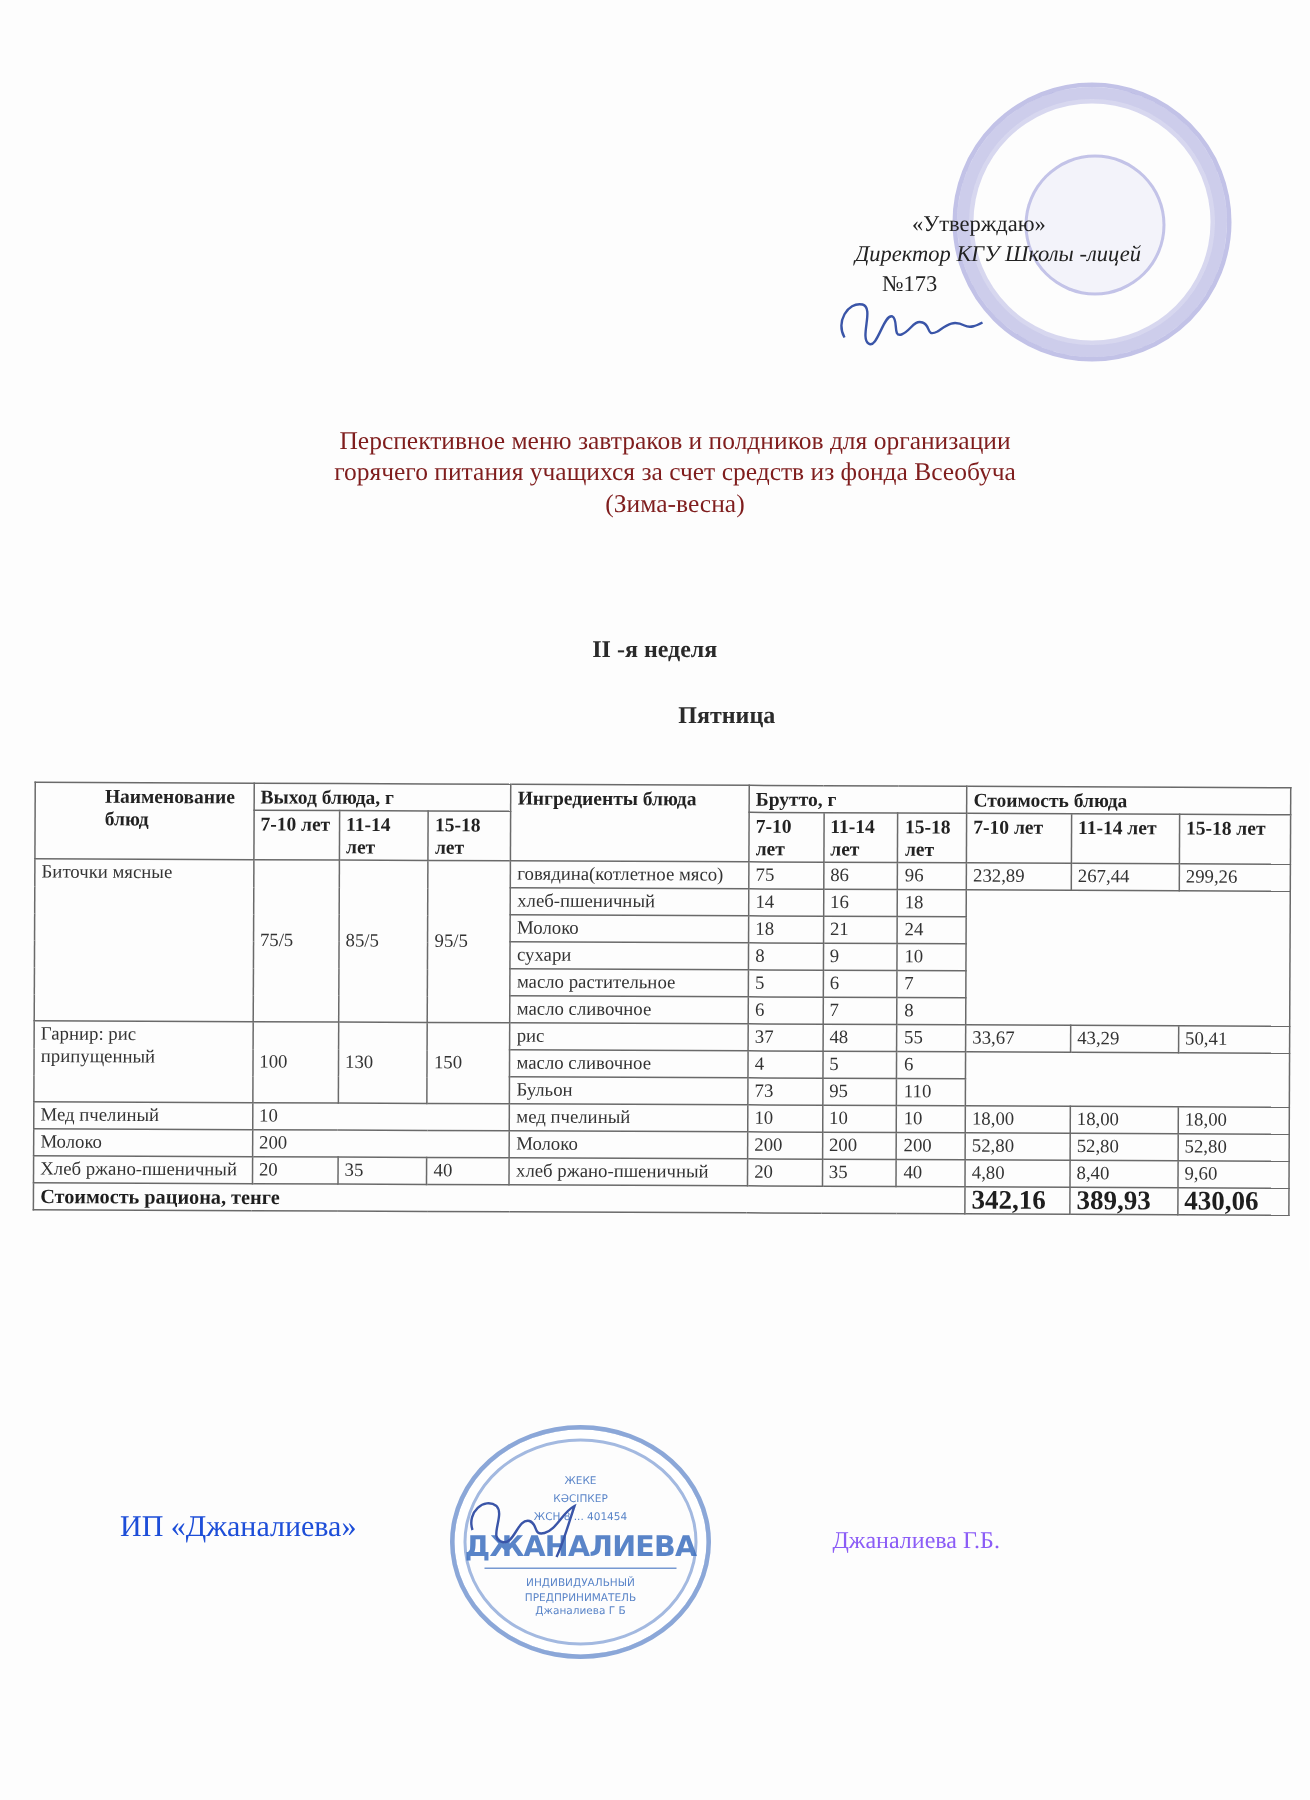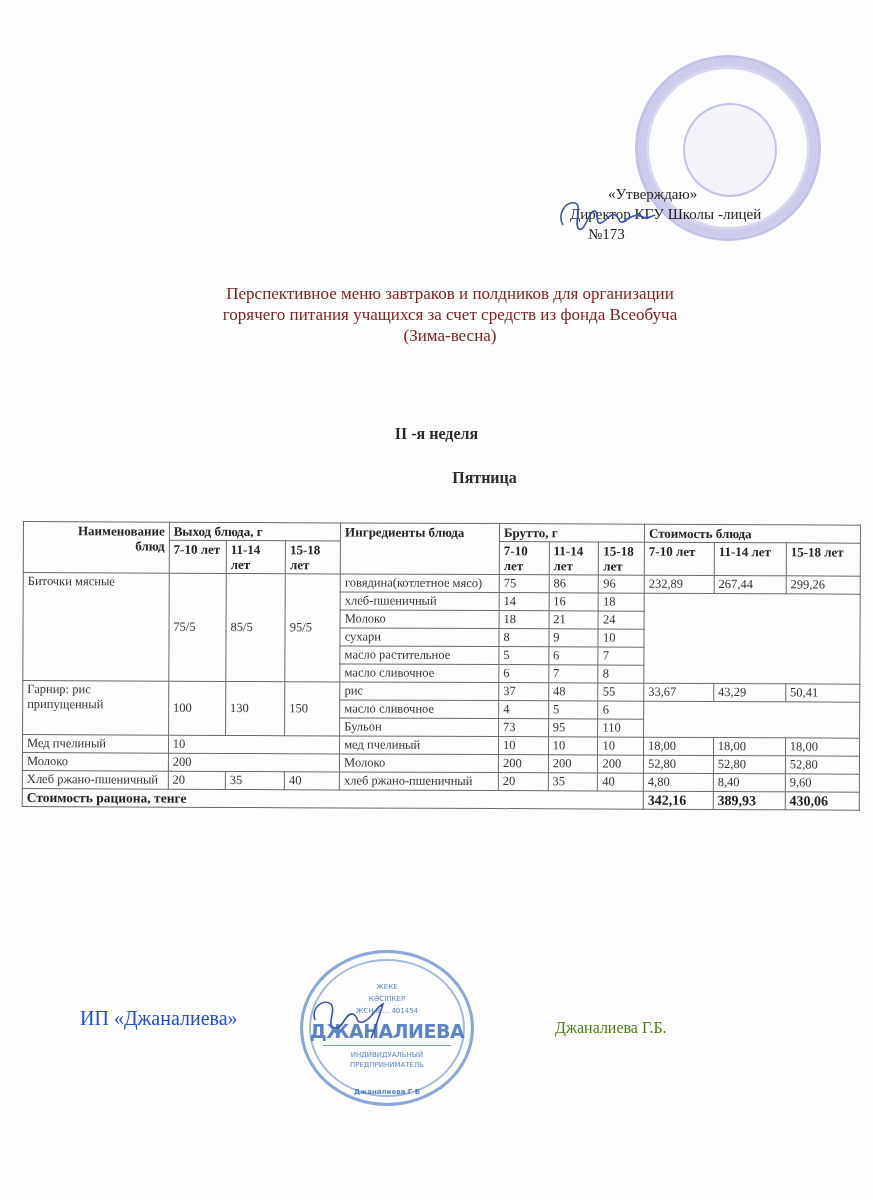--- a/index.html
+++ b/index.html
@@ -3,24 +3,24 @@
 <meta charset="utf-8">
 <style>
   html, body { margin: 0; padding: 0; background: #ffffff; }
   body {
     width: 873px; height: 1200px; position: relative; overflow: hidden;
     font-family: "Liberation Serif", "DejaVu Serif", serif; color: #2a2a2a;
     background: #fdfdfd;
   }
   .approve {
     position: absolute; left: 548px; top: 140px; width: 250px;
-    font-size: 15px; line-height: 20px; color: #222; margin-top: 44px;
+    font-size: 15px; line-height: 20px; color: #222;
   }
   .approve .l1 { padding-left: 60px; }
-  .approve .l2 { padding-left: 22px; }
+  .approve .l2 { padding-left: 22px; font-style: italic; }
   .approve .l3 { padding-left: 40px; }
   .approve .l4 { position: absolute; left: 0; top: 72px; width: 240px; }
   .approve .sigline { display: inline-block; width: 98px; border-bottom: 1px solid #555; height: 14px; vertical-align: baseline; }
   .stamp-top {
     position: absolute; left: 635px; top: 55px; width: 180px; height: 180px;
     border-radius: 50%; border: 3px solid rgba(110,110,200,0.55);
     box-shadow: inset 0 0 0 8px rgba(140,140,210,0.22), inset 0 0 0 11px rgba(110,110,200,0.35);
     opacity: 0.75;
   }
   .stamp-top .emblem {
@@ -40,40 +40,40 @@
   table.menu {
     position: absolute; left: 23px; top: 521px; width: 838px;
     border-collapse: collapse; font-size: 12.5px; color: #333;
     transform: rotate(0.25deg); transform-origin: left top;
   }
   table.menu td, table.menu th {
     border: 1px solid #6a6a6a; padding: 1px 4px; vertical-align: top; text-align: left; font-weight: normal;
     line-height: 15px;
   }
   table.menu th { font-weight: bold; font-size: 13px; color: #222; }
-  table.menu th.center { text-align: right; padding-left: 46px; }
+  table.menu th.center { text-align: left; padding-left: 46px; }
   table.menu td.mid { vertical-align: middle; }
   table.menu tr.total td { font-weight: bold; color: #1e1e1e; font-size: 13.5px; }
-  table.menu tr.total td.num { font-size: 14px; }
+  table.menu tr.total td.num { font-size: 18px; }
 
   .footer-left { position: absolute; left: 80px; top: 1007px; font-size: 20px; color: #1d4ed8; }
-  .footer-right { position: absolute; left: 555px; top: 1019px; font-size: 16px; color: #4d7c0f; }
+  .footer-right { position: absolute; left: 555px; top: 1019px; font-size: 16px; color: #8b5cf6; }
   .stamp-bottom {
     position: absolute; left: 300px; top: 950px; width: 168px; height: 150px; border-radius: 50%;
     border: 3px solid rgba(90,130,200,0.7);
     box-shadow: inset 0 0 0 6px rgba(255,255,255,1), inset 0 0 0 8px rgba(90,130,200,0.55);
     font-family: "DejaVu Sans", sans-serif; color: rgba(60,110,190,0.85); text-align: center;
   }
   .stamp-bottom .s1 { position: absolute; top: 30px; left: 0; width: 100%; font-size: 7px; }
   .stamp-bottom .s2 { position: absolute; top: 42px; left: 0; width: 100%; font-size: 7px; }
   .stamp-bottom .s3 { position: absolute; top: 54px; left: 0; width: 100%; font-size: 7px; }
   .stamp-bottom .s4 { position: absolute; top: 67px; left: 0; width: 100%; font-size: 19px; font-weight: bold; letter-spacing: -0.5px; }
   .stamp-bottom .s5 { position: absolute; top: 98px; left: 0; width: 100%; font-size: 7px; }
   .stamp-bottom .s6 { position: absolute; top: 108px; left: 0; width: 100%; font-size: 7px; }
-  .stamp-bottom .s7 { position: absolute; top: 135px; left: 0; width: 100%; font-size: 7px; font-weight: bold; }
+  .stamp-bottom .s7 { position: absolute; top: 117px; left: 0; width: 100%; font-size: 7px; }
   .stamp-bottom .bar { position: absolute; left: 20px; right: 20px; top: 92px; border-top: 1.5px solid rgba(60,110,190,0.7); }
   .signature2 { position: absolute; left: 305px; top: 990px; width: 100px; height: 50px; }
 </style>
 </head>
 <body>
 
 <div class="stamp-top">
   <div class="emblem"></div>
 </div>
 

